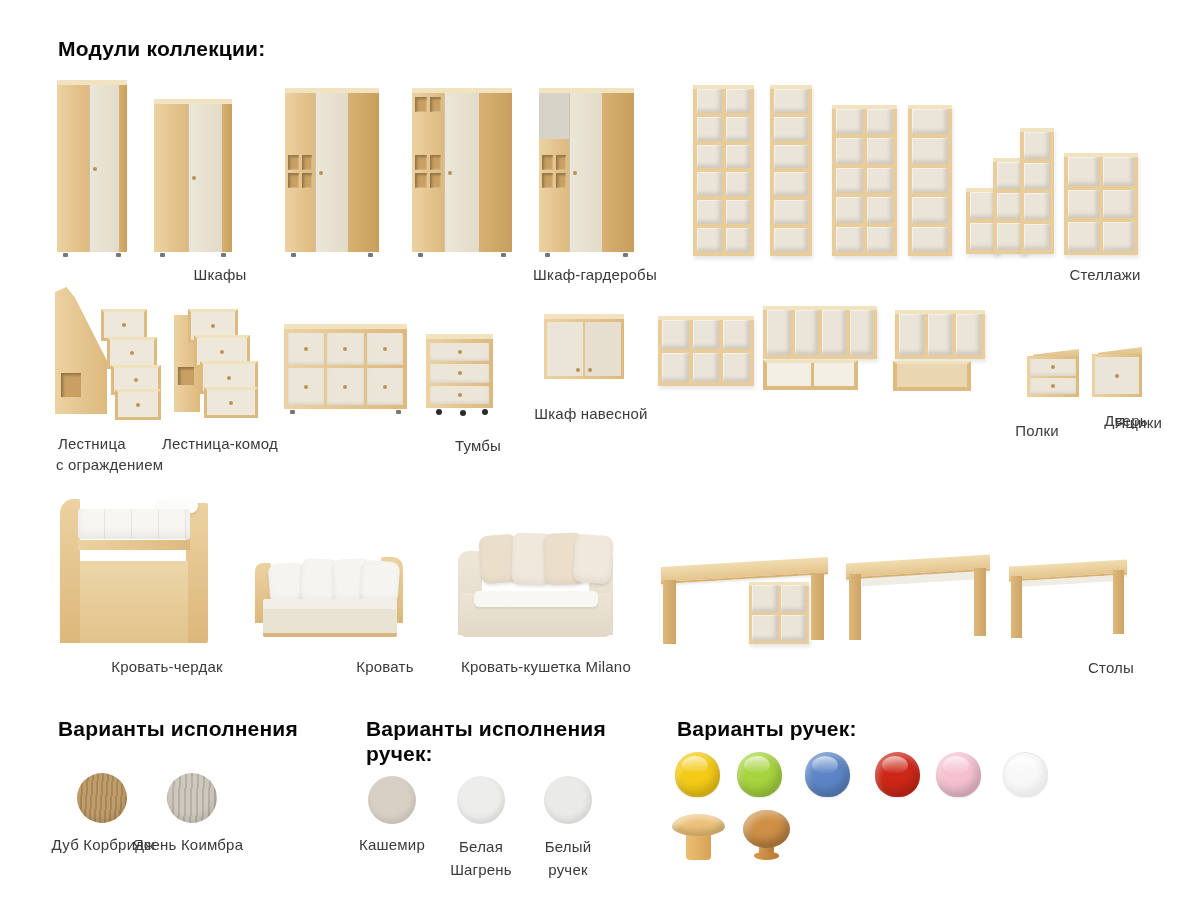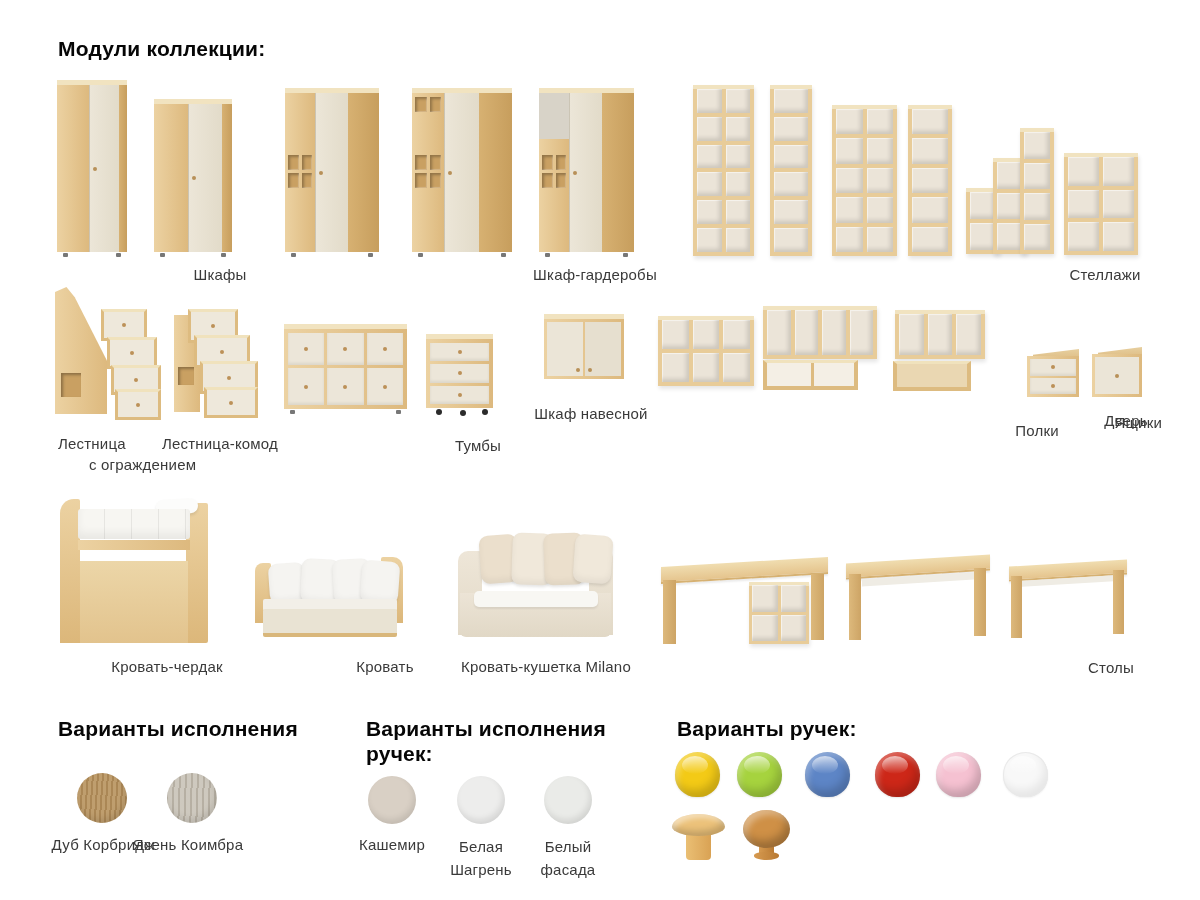--- a/index.html
+++ b/index.html
@@ -206,21 +206,21 @@
 
   <div class="item" style="left:55px;top:287px;width:100px;height:127px;">
     <div class="abs wood" style="left:0;top:0;width:52px;height:127px;clip-path:polygon(0 4%,22% 0,38% 8%,100% 58%,100% 100%,0 100%);"></div>
     <div class="abs" style="left:6px;top:86px;width:20px;height:24px;background:#c9a062;box-shadow:inset 2px 2px 3px rgba(0,0,0,.3);"></div>
     <div class="step" style="left:46px;top:22px;width:40px;height:26px;"></div>
     <div class="step" style="left:52px;top:50px;width:44px;height:26px;"></div>
     <div class="step" style="left:56px;top:78px;width:44px;height:24px;"></div>
     <div class="step" style="left:60px;top:102px;width:40px;height:25px;"></div>
   </div>
   <div class="lbl" style="left:58px;top:434px;">Лестница</div>
-  <div class="lbl" style="left:56px;top:455px;margin-left:33px;">с ограждением</div>
+  <div class="lbl" style="left:56px;top:455px;">с ограждением</div>
 
   <div class="item" style="left:174px;top:309px;width:78px;height:103px;">
     <div class="abs wood" style="left:0;top:6px;width:26px;height:97px;"></div>
     <div class="abs" style="left:4px;top:58px;width:16px;height:18px;background:#c9a062;box-shadow:inset 2px 2px 3px rgba(0,0,0,.3);"></div>
     <div class="step" style="left:14px;top:0;width:44px;height:28px;"></div>
     <div class="step" style="left:20px;top:26px;width:50px;height:27px;"></div>
     <div class="step" style="left:26px;top:52px;width:52px;height:27px;"></div>
     <div class="step" style="left:30px;top:78px;width:48px;height:25px;"></div>
   </div>
   <div class="lbl c-lbl" style="left:120px;top:434px;width:200px;">Лестница-комод</div>
@@ -374,21 +374,21 @@
 
   <div class="h2" style="left:366px;top:716px;">
     <span style="display:block;">Варианты исполнения</span>
     <span style="display:block;">ручек:</span>
   </div>
   <div class="sw" style="left: 368px; top: 776px; width: 48px; height: 48px; background-color: rgb(217, 208, 197);"></div>
   <div class="sw" style="left: 457px; top: 776px; width: 48px; height: 48px; background-color: rgb(237, 237, 236);"></div>
   <div class="sw" style="left: 544px; top: 776px; width: 48px; height: 48px; background-color: rgb(234, 235, 232);"></div>
   <div class="lbl c-lbl" style="left:322px;top:835px;width:140px;">Кашемир</div>
   <div class="lbl c-lbl" style="left:441px;top:835px;width:80px;line-height:23px;">Белая Шагрень</div>
-  <div class="lbl c-lbl" style="left:528px;top:835px;width:80px;line-height:23px;">Белый фасада</div>
+  <div class="lbl c-lbl" style="left:528px;top:835px;width:80px;line-height:23px;">Белый ручек</div>
 
   <div class="h2" style="left:677px;top:716px;">Варианты ручек:</div>
   <div class="knob" style="left: 675px; top: 752px; background-color: rgb(243, 202, 22);"></div>
   <div class="knob" style="left: 737px; top: 752px; background-color: rgb(166, 211, 62);"></div>
   <div class="knob" style="left: 805px; top: 752px; background-color: rgb(93, 133, 198);"></div>
   <div class="knob" style="left: 875px; top: 752px; background-color: rgb(205, 39, 24);"></div>
   <div class="knob" style="left: 936px; top: 752px; background-color: rgb(245, 193, 209);"></div>
   <div class="knob light" style="left: 1003px; top: 752px; background-color: rgb(248, 248, 248);"></div>
 
   <div class="item" style="left:672px;top:814px;width:53px;height:46px;">

